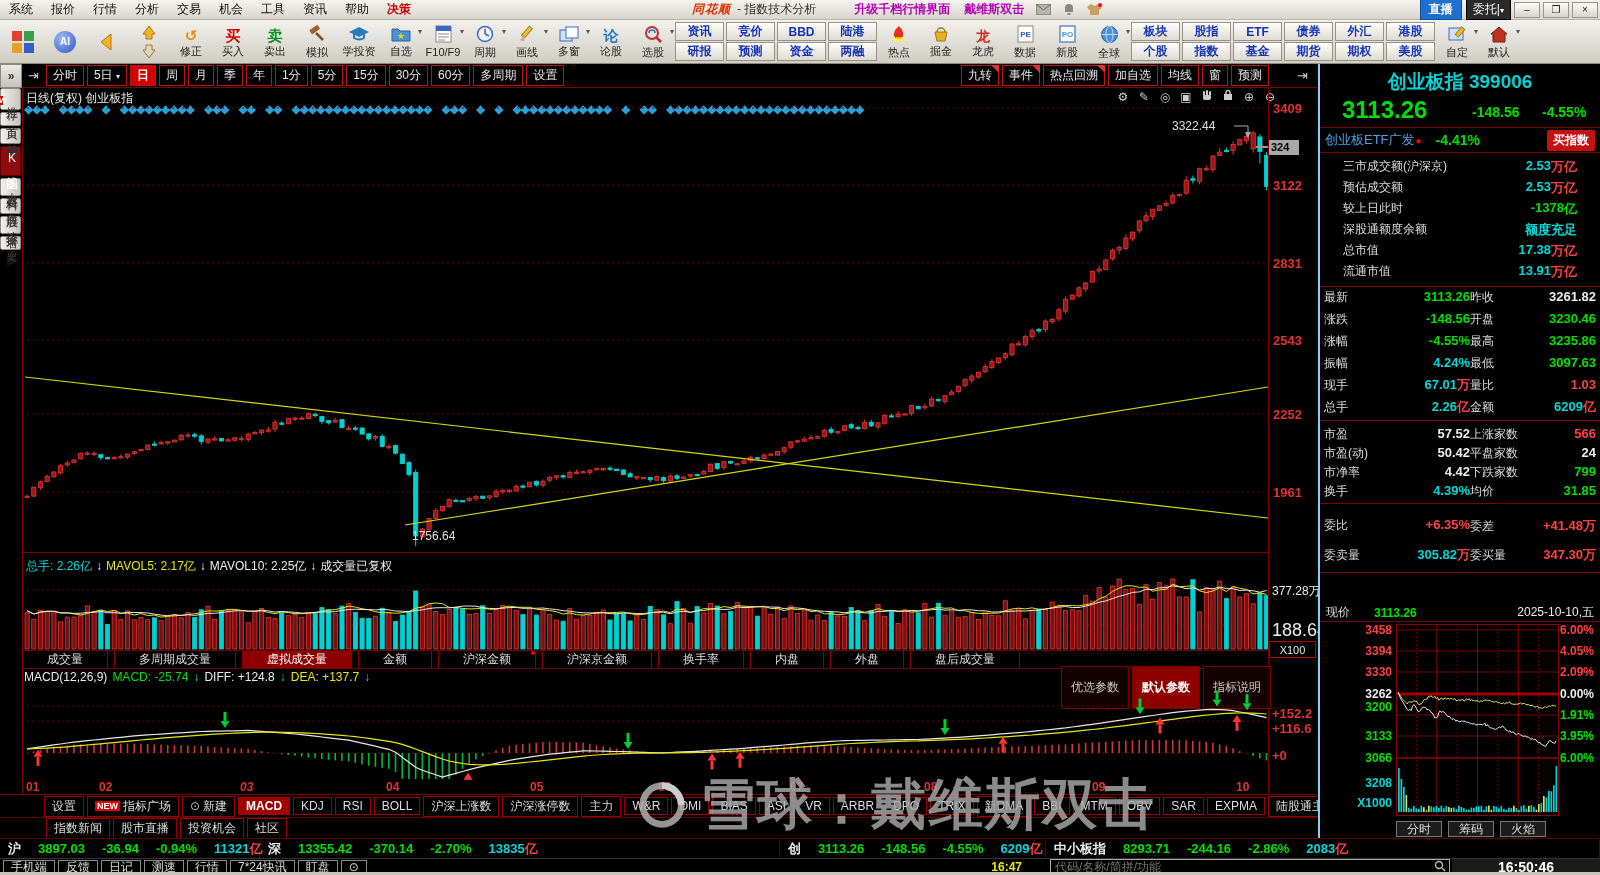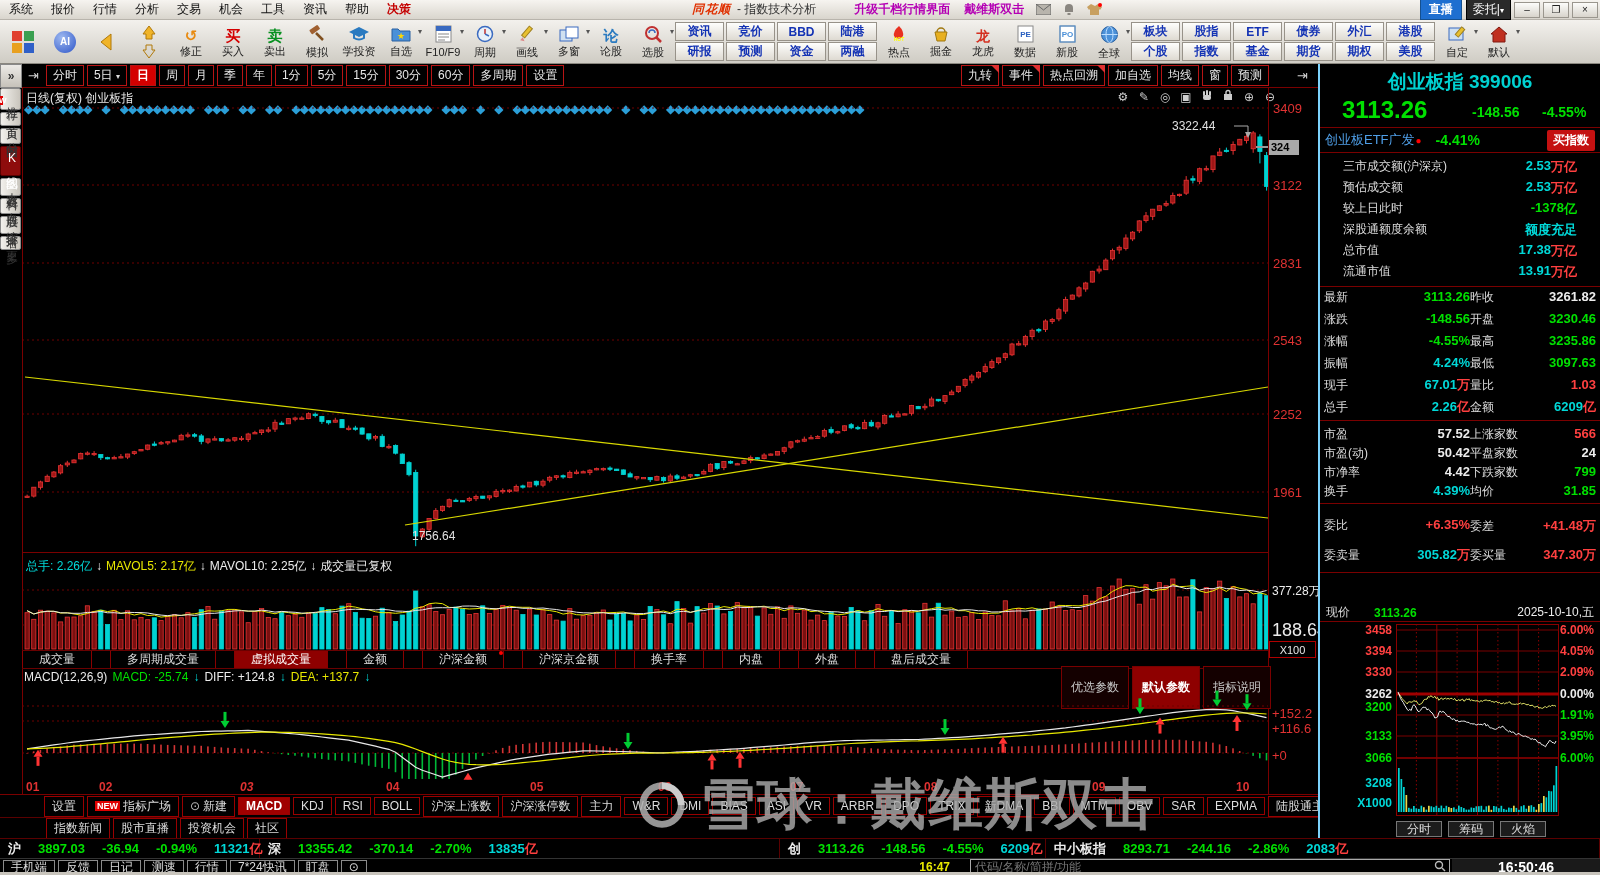--- a/index.html
+++ b/index.html
@@ -51,31 +51,31 @@
     writing-mode:vertical-rl;text-orientation:upright;letter-spacing:2px;font-size:12px;margin-left:0}
   .sbtn.sel{background:#8e0c0c;color:#fff;border-color:#5a0000}
   .sbadge{writing-mode:horizontal-tb;background:#e00000;color:#fff;font-size:8px;line-height:9px;margin:3px auto 0;width:19px;font-weight:bold}
   
   .dkline{position:absolute;background:#7a0000}
   #kline-label{position:absolute;left:26px;top:90px;color:#e8e8e8}
   #diamond-row{position:absolute;left:24px;top:102px;height:14px;color:#2b9fd8;font-size:12px;white-space:nowrap}
   #diamond-row span{margin-right:10px;letter-spacing:-1px}
   #chart-tools{position:absolute;left:1116px;top:89px;display:flex;gap:7px;align-items:center;color:#cfcfcf;font-size:12px}
   #chart-tools .ct{width:14px;text-align:center}
-  .axlab{position:absolute;color:#e03232;font-weight:normal;font-size:13px}
+  .axlab{position:absolute;color:#e03232;font-weight:bold;font-size:13px}
   #price-tag{position:absolute;left:1269px;width:30px;height:15px;background:#a8a8a8;color:#000;
     font-size:11px;font-weight:bold;overflow:hidden;padding-left:2px;line-height:15px}
   #vol-header{position:absolute;left:26px;top:558px;white-space:nowrap}
   #vol-header span{margin-right:4px}
   #x100-box{position:absolute;left:1269px;top:641px;width:47px;height:17px;border:1px solid #b00000;
     color:#e8e8e8;font-size:11px;display:flex;align-items:center;justify-content:center}
   #vol-tabs{position:absolute;left:22px;top:650px;width:1246px;height:19px;border-top:1px solid #6a0000;
     border-bottom:1px solid #6a0000;display:flex;align-items:center;background:#000}
-  .vtab{border:1px solid #8a0000;border-top:none;border-bottom:none;color:#ddd;padding:0 16px;height:17px;
-    display:flex;align-items:center;position:relative;margin-right:18px;white-space:nowrap}
+  .vtab{border:1px solid #8a0000;border-top:none;border-bottom:none;color:#ddd;padding:0 24px;height:17px;
+    display:flex;align-items:center;position:relative;margin-right:6px;white-space:nowrap}
   .vtab.sel{background:#8e0000;color:#fff}
   .vtab .dot{position:absolute;right:0;top:0;width:4px;height:4px;background:#f00;border-radius:50%}
   #macd-header{position:absolute;left:24px;top:670px;white-space:nowrap}
   #macd-header span{margin-right:5px}
   #macd-buttons{position:absolute;left:1058px;top:666px;display:flex}
   .mbtn{border:1px solid #7a0000;background:#140000;color:#c8c8c8;padding:12px 9px;margin-left:3px;white-space:nowrap}
   .mbtn.sel{background:#8e0000;color:#fff;font-weight:bold}
   #xaxis{position:absolute;left:0;top:779px;width:1318px;height:16px;border-bottom:1px solid #7a0000}
   .xlab{position:absolute;color:#e03232;font-weight:bold;font-size:12px}
   
@@ -87,21 +87,21 @@
   #tabs1-scroll{margin-left:2px;width:20px;height:18px;background:linear-gradient(#eee,#bbb);color:#333;
     display:flex;align-items:center;justify-content:center;font-size:9px;border:1px solid #777}
   #tabs2{position:absolute;left:0;top:817px;width:1318px;height:21px;display:flex;align-items:center;padding-left:46px;background:#000;border-top:1px solid #5a0000}
   
   #statusbar{position:absolute;left:0;top:838px;width:1600px;height:20px;display:flex;background:#000;border-top:1px solid #5a0000;font-weight:bold;font-size:13px}
   .scell{display:flex;align-items:center;gap:17px;padding:0 8px;border-right:1px solid #5a0000;white-space:nowrap}
   
   #bottombar{position:absolute;left:0;top:858px;width:1600px;height:17px;background:#000;display:flex;align-items:center;border-top:1px solid #333}
   .btab{border:1px solid #8a8a8a;color:#ddd;padding:0 7px;margin-left:3px;height:15px;display:flex;align-items:center;white-space:nowrap}
   #mini-clock{color:#e8e800;font-weight:bold;margin-left:auto}
-  #search-box{width:480px;height:16px;margin-left:20px;background:#000;border:1px solid #aaa;color:#ddd;
+  #search-box{width:400px;height:16px;margin-left:28px;background:#000;border:1px solid #aaa;color:#ddd;
     font-size:12px;padding:0 18px 0 4px;font-family:inherit}
   #search-lens{margin-left:-16px}
   #clock{width:148px;text-align:center;color:#fff;font-weight:bold;font-size:14px;background:#1a1a1a;height:17px;line-height:17px;margin-left:6px}
   #bottom-strip{position:absolute;left:0;top:872px;width:1600px;height:3px;background:#c8c4bc}
   
   #panel{position:absolute;left:1318px;top:64px;width:282px;height:774px;background:#000;border-left:2px solid #7dd3fc}
   .c-cyan{color:#00d8d8}.c-green{color:#00e000}.c-red{color:#ff4040}.c-white{color:#ececec}.c-yellow{color:#e8e800}
   #p-title{position:absolute;left:0;top:5px;width:100%;text-align:center;color:#00d2d2;font-size:19px;font-weight:bold}
   #p-price{position:absolute;left:0;top:32px;width:100%;height:28px}
   #p-price .big{position:absolute;left:22px;top:0;font-size:24px;font-weight:bold;color:#00e000}

